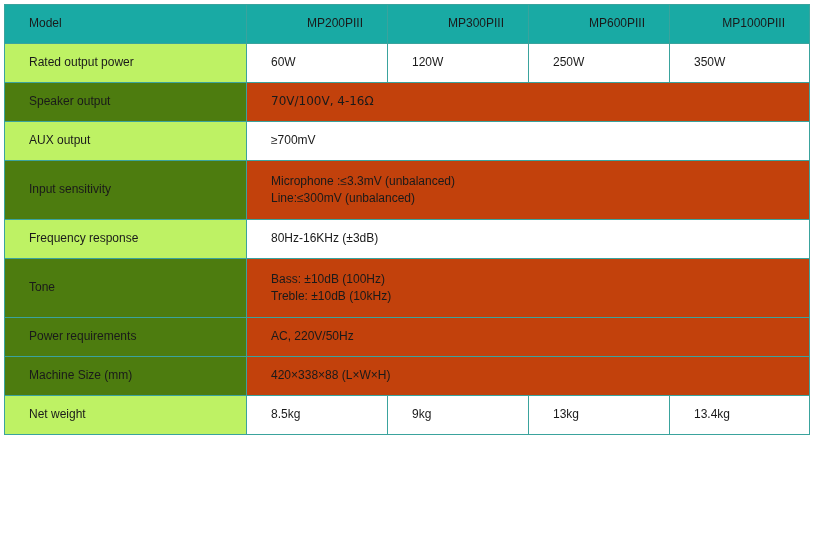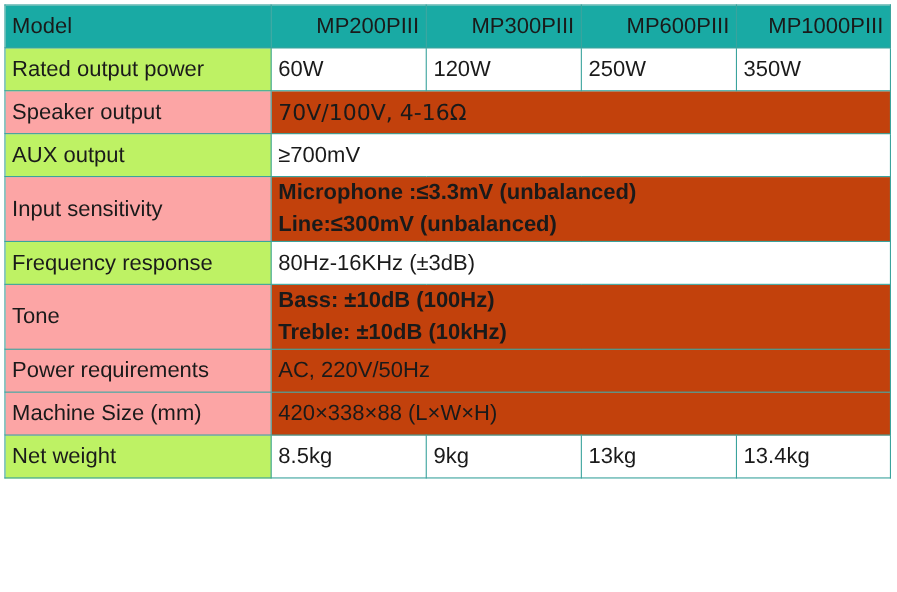--- a/index.html
+++ b/index.html
@@ -21,60 +21,60 @@
     background: #ffffff;
   }
   table.spec {
     border-collapse: collapse;
     width: 805px;
     table-layout: fixed;
     border: 1px solid #3a9b95;
   }
   table.spec td {
     border: 1px solid #3aa39d;
-    font-size: 20px;
+    font-size: 12px;
     color: #1a1a1a;
-    padding: 0 6px;
+    padding: 0 24px;
     vertical-align: middle;
     line-height: 1.45;
   }
   
   col.c-label { width: 242px; }
   col.c-v1 { width: 141px; }
   col.c-v2 { width: 141px; }
   col.c-v3 { width: 141px; }
   col.c-v4 { width: 140px; }
 
   .hdr {
     background: #19aaa4;
     color: #ffffff;
     font-weight: normal;
     height: 38px;
   }
   .hdr.center { text-align: right; }
 
   .lbl-tint {
-    background: #fca5a5;
+    background: #4d7c0f;
     color: #1a1a1a;
   }
   .lbl-plain {
     background: #bef264;
     color: #1a1a1a;
   }
   .val-tint {
     background: #c2410c;
   }
   .val-plain {
     background: #ffffff;
   }
   .center { text-align: left; }
   .left { text-align: left; }
   .row-h-sm { height: 38px; }
   .row-h-lg { height: 58px; margin-top: 48px; }
-  .two-line div { white-space: nowrap; font-weight: bold; }
+  .two-line div { white-space: nowrap; }
   .ohm { font-family: "DejaVu Sans", sans-serif; }
 </style>
 </head>
 <body>
 
 <div class="sheet">
   <table class="spec">
     <colgroup>
       <col class="c-label">
       <col class="c-v1">

